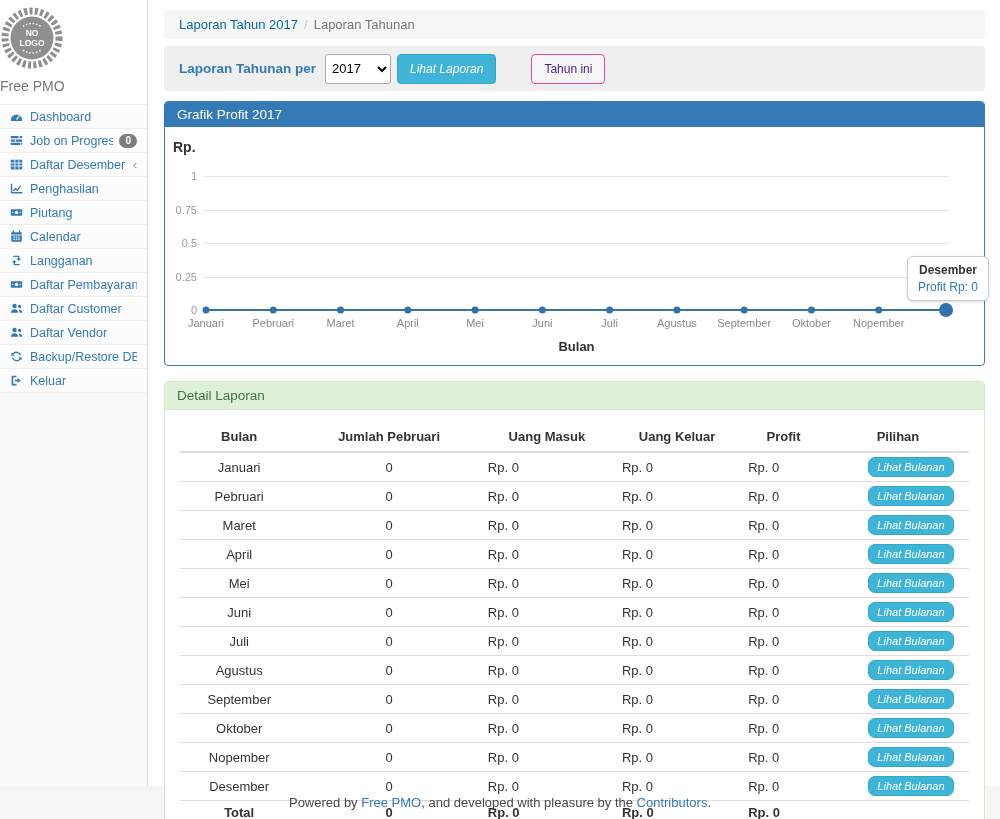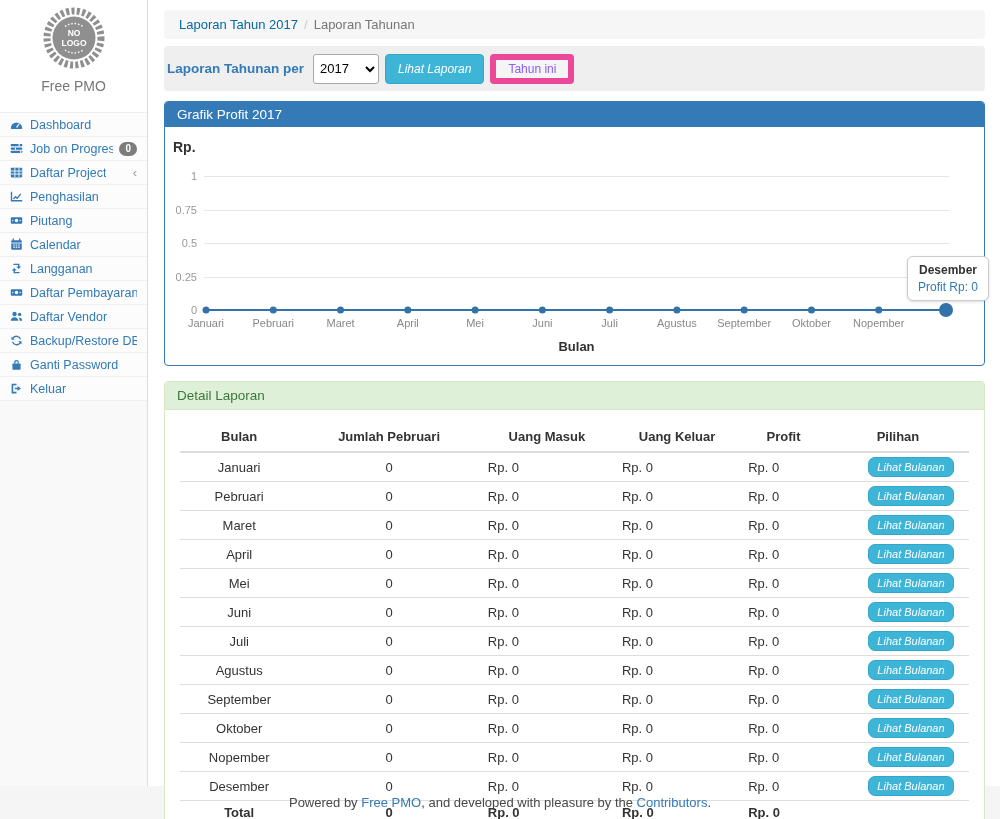--- a/index.html
+++ b/index.html
@@ -4,21 +4,21 @@
 <style>
   * { box-sizing: border-box; }
   body {
     margin: 0; width: 1000px; height: 819px; overflow: hidden;
     background: #fff; font-family: "Liberation Sans", sans-serif;
   }
   .wrapper { display: flex; height: 786px; }
 
   
   .sidebar { width: 148px; min-width: 148px; background: #f9f9f9; border-right: 1px solid #ddd; }
-  .brand { background: #fff; text-align: center; padding: 6px 0 18px; border-bottom: 1px solid #eee; }
+  .brand { background: #fff; text-align: left; padding: 6px 0 10px; border-bottom: 1px solid #eee; }
   .brand-name { color: #777; font-size: 14px; margin-top: 4px; }
   .menu-item {
     display: flex; align-items: center; gap: 6px;
     padding: 4px 10px 4px 9px; border-bottom: 1px solid #f0f0f0;
     background: #fcfcfc; color: #337ab7; font-size: 12.5px; cursor: pointer;
     height: 24px;
   }
   .menu-item .icon { width: 15px; min-width: 15px; display: flex; justify-content: center; align-items: center; }
   .menu-item .icon svg { display: block; }
   .mi-label { white-space: nowrap; overflow: hidden; }
@@ -32,31 +32,31 @@
   .content { flex: 1; padding: 10px 15px 0 16px; }
   .breadcrumb {
     background: #f6f6f6; border-radius: 4px; padding: 7px 15px;
     font-size: 13px; color: #777; margin-bottom: 7px;
   }
   .breadcrumb a { color: #0369a1; text-decoration: none; cursor: pointer; }
   .breadcrumb .sep { margin: 0 6px; color: #ccc; }
 
   .filter-bar {
     background: #efefef; border-radius: 4px; height: 45px;
-    display: flex; align-items: center; gap: 6px; padding: 0 3px; margin-bottom: 10px;
+    display: flex; align-items: center; gap: 6px; padding: 0 15px; margin-bottom: 10px;
   }
   .filter-label { color: #337ab7; font-weight: bold; font-size: 13.5px; margin-right: 3px; }
   .year-select {
     height: 30px; width: 66px; background: #fff; border: 1px solid #a9a9a9;
     border-radius: 3px; font-size: 13px; font-family: "Liberation Sans", sans-serif; padding: 2px 2px;
   }
   .btn { height: 30px; border-radius: 4px; font-size: 12px; padding: 0 12px; cursor: pointer;
          font-family: "Liberation Sans", sans-serif; }
   .btn-info { background: #3eb5d7; border: 1px solid #31a8c9; color: #fff; font-style: italic; }
-  .btn-default { background: #f5f5f5; border: 6px solid #ec4899; color: #8b5cf6; }
+  .btn-default { background: #f5f5f5; border: 1px solid #ec4899; color: #4c1d95; margin-left: 29px; }
 
   
   .panel { border: 1px solid; border-radius: 4px; margin-bottom: 15px; background: #fff; }
   .panel-primary { border-color: #337ab7; }
   .panel-primary .panel-heading {
     background: #337ab7; color: #fff; padding: 5px 12px; font-size: 13.5px;
     border-radius: 3px 3px 0 0;
   }
   .panel-success { border-color: #d6e9c6; }
   .panel-success .panel-heading {
@@ -136,21 +136,21 @@
           <span class="mi-label">Job on Progress</span>
           <span class="badge">0</span>
         </div>
         <div class="menu-item">
           <span class="icon">
             <svg width="13" height="13" viewBox="0 0 16 16" fill="currentColor">
               <rect x="1" y="2" width="14" height="12" rx="1"></rect>
               <path d="M1 6.2h14M1 9.9h14M6 2v12M11 2v12" stroke="#fbfbfb" stroke-width="1.1"></path>
             </svg>
           </span>
-          <span class="mi-label">Daftar Project</span>
+          <span class="mi-label">Daftar Desember</span>
           <span class="chevron">‹</span>
         </div>
         <div class="menu-item">
           <span class="icon">
             <svg width="13" height="13" viewBox="0 0 16 16" fill="currentColor">
               <path d="M1 2v12h14v-1.7H2.7V2z"></path>
               <path d="M3.6 10.6 6.6 7l2.2 2 3.8-4.7 1.2 1L9 11.4 6.8 9.4 4.9 11.7z"></path>
             </svg>
           </span>
           <span class="mi-label">Penghasilan</span>
@@ -198,38 +198,40 @@
         </div>
         <div class="menu-item">
           <span class="icon">
             <svg width="13" height="13" viewBox="0 0 16 16" fill="currentColor">
               <circle cx="5.6" cy="5" r="2.7"></circle>
               <path d="M1 13.2c0-2.6 2.1-4.2 4.6-4.2s4.6 1.6 4.6 4.2z"></path>
               <circle cx="11.8" cy="5.4" r="2.1"></circle>
               <path d="M10.8 9.2c2 .1 4.2 1.4 4.2 4h-3.2c0-1.6-.3-2.9-1-4z"></path>
             </svg>
           </span>
+          <span class="mi-label">Daftar Customer</span>
+        </div>
+        <div class="menu-item">
+          <span class="icon">
+            <svg width="13" height="13" viewBox="0 0 16 16" fill="currentColor">
+              <circle cx="5.6" cy="5" r="2.7"></circle>
+              <path d="M1 13.2c0-2.6 2.1-4.2 4.6-4.2s4.6 1.6 4.6 4.2z"></path>
+              <circle cx="11.8" cy="5.4" r="2.1"></circle>
+              <path d="M10.8 9.2c2 .1 4.2 1.4 4.2 4h-3.2c0-1.6-.3-2.9-1-4z"></path>
+            </svg>
+          </span>
           <span class="mi-label">Daftar Vendor</span>
         </div>
         <div class="menu-item">
           <span class="icon">
             <svg width="13" height="13" viewBox="0 0 16 16" fill="currentColor">
               <path d="M13.7 6.5A6 6 0 0 0 3.1 4.4L1.8 3.1v4h4L4.2 5.5a4.4 4.4 0 0 1 7.8 1zM2.3 9.5a6 6 0 0 0 10.6 2.1l1.3 1.3v-4h-4l1.6 1.6a4.4 4.4 0 0 1-7.8-1z"></path>
             </svg>
           </span>
           <span class="mi-label">Backup/Restore DB</span>
-        </div>
-        <div class="menu-item">
-          <span class="icon">
-            <svg width="13" height="13" viewBox="0 0 16 16" fill="currentColor">
-              <rect x="3" y="6.8" width="10" height="7.7" rx="1"></rect>
-              <path d="M5.1 6.8V5.3a2.9 2.9 0 0 1 5.8 0v1.5H9.2V5.3a1.2 1.2 0 0 0-2.4 0v1.5z"></path>
-            </svg>
-          </span>
-          <span class="mi-label">Ganti Password</span>
         </div>
         <div class="menu-item">
           <span class="icon">
             <svg width="13" height="13" viewBox="0 0 16 16" fill="currentColor">
               <path d="M2 2h6v2H4v8h4v2H2z"></path>
               <path d="M9.2 4.8 13.5 8l-4.3 3.2V9H6V7h3.2z"></path>
             </svg>
           </span>
           <span class="mi-label">Keluar</span>
         </div>

